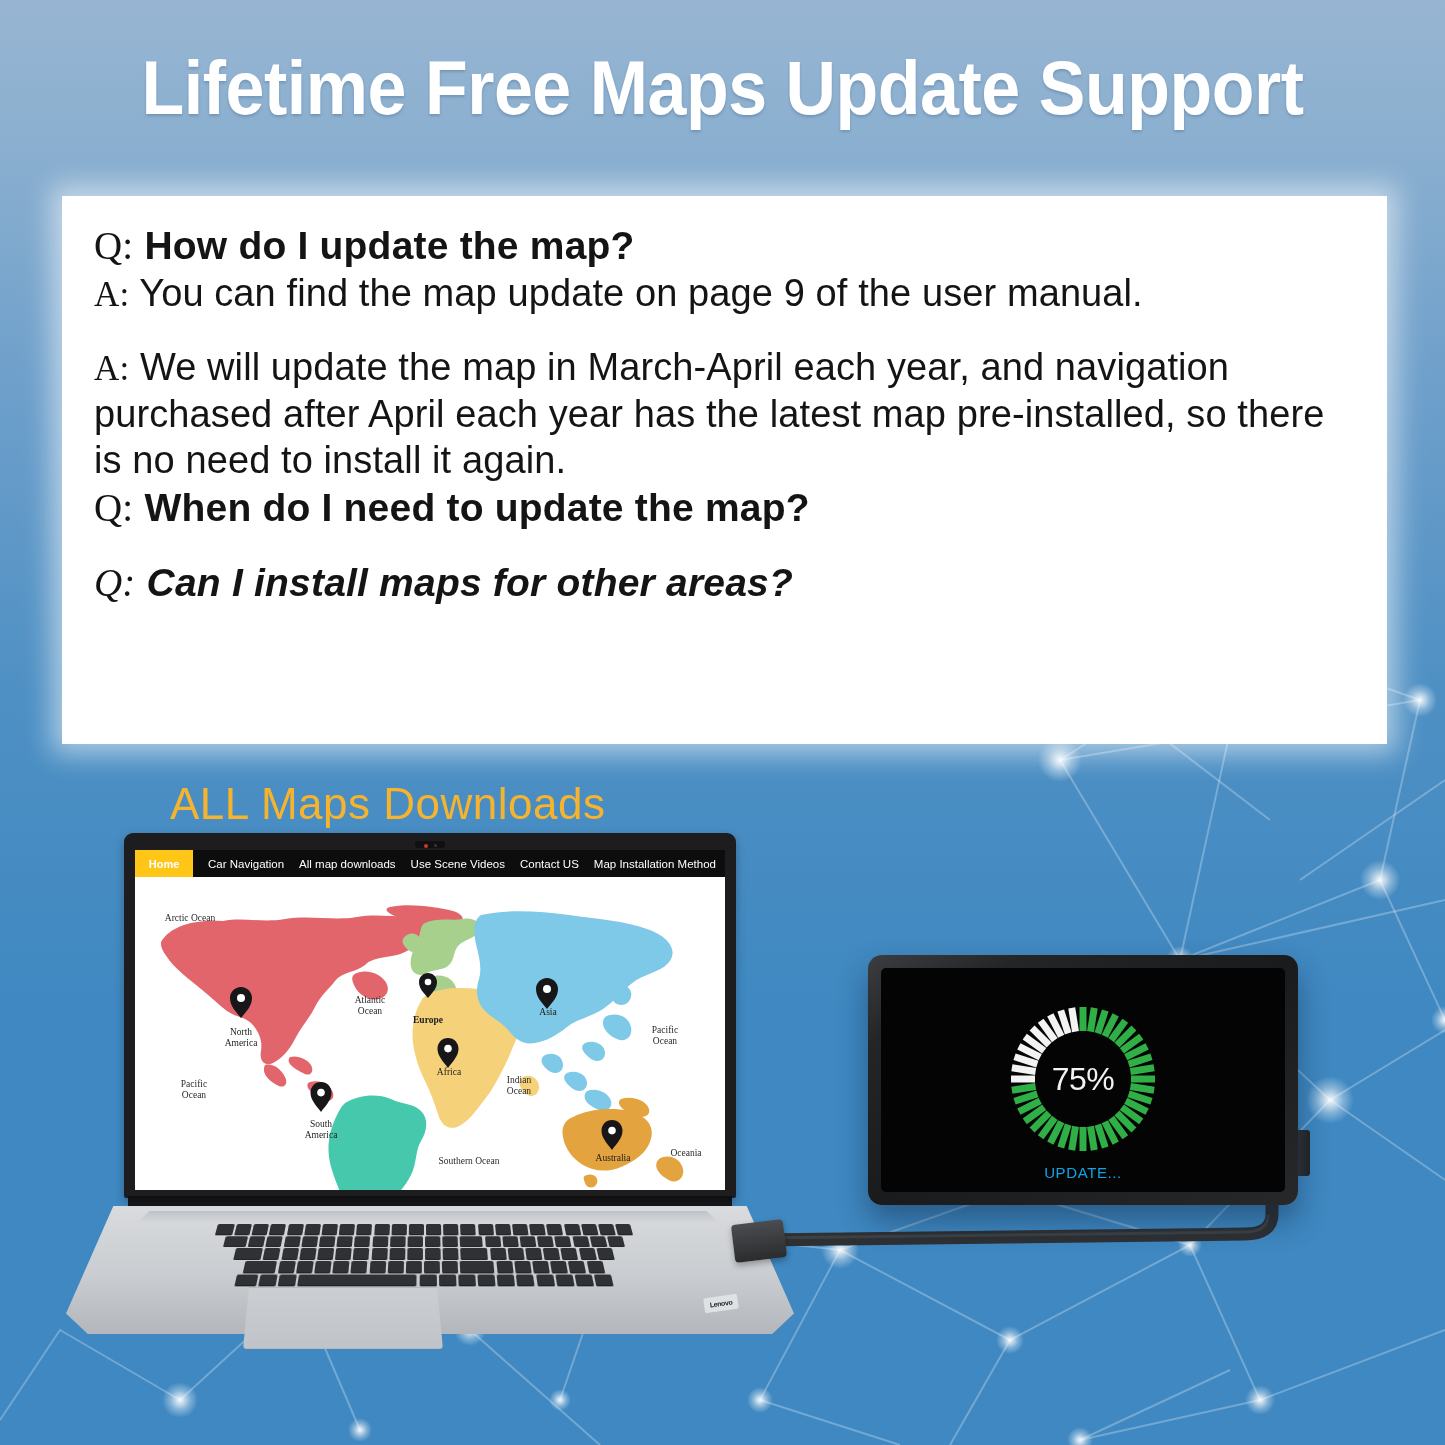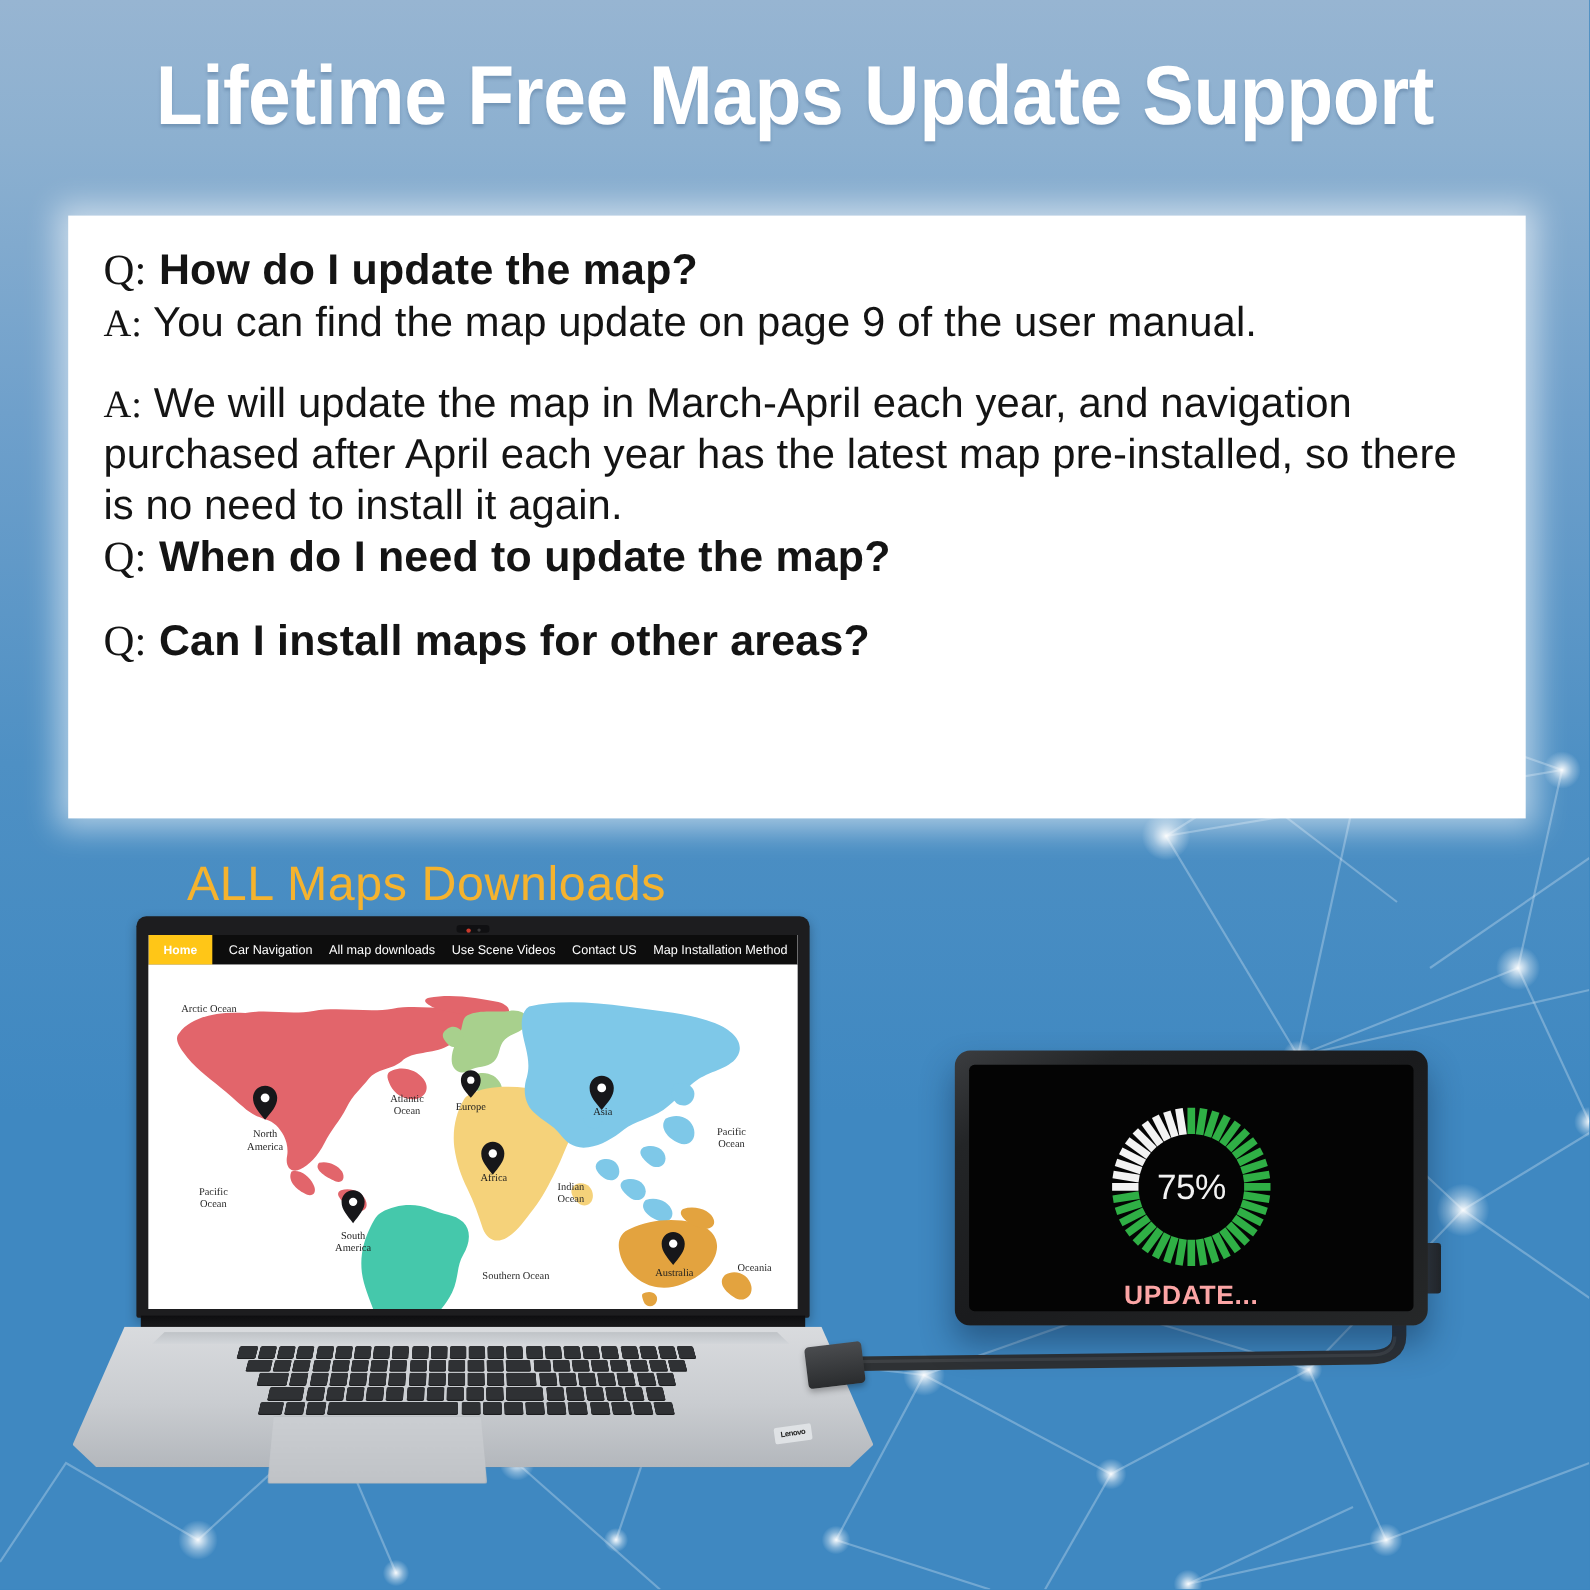--- a/index.html
+++ b/index.html
@@ -32,21 +32,21 @@
 
   
   #faq-card{
     position:absolute; left:62px; top:196px;
     width:1325px; height:548px;
     background:#ffffff;
     box-shadow:0 0 26px 10px rgba(255,255,255,.55);
   }
   #faq-inner{ padding:26px 32px 0 32px; }
   .qa-block{ margin-bottom:28px; }
-  .qa-block:last-child{ margin-bottom:0; }
+  .qa-block:last-child{ margin-bottom:0;font-style:italic; }
   .line{
     font-family:"Liberation Sans Narrow","Liberation Sans", sans-serif;
     color:#141414;
     white-space:nowrap;
   }
   .q-line{
     font-size:39px; font-weight:bold; line-height:1.22;
     letter-spacing:0.2px;
   }
   .q-mark{ font-weight:normal; font-family:"Liberation Serif", serif; }
@@ -167,21 +167,21 @@
   #ring-wrap{ position:absolute; left:50%; top:34px; transform:translateX(-50%); }
   #pct{
     position:absolute; left:0; top:0; width:154px; height:154px;
     display:flex; align-items:center; justify-content:center;
     font-size:32px; color:#f2f2f2; font-weight:normal;
     font-family:"Liberation Sans", sans-serif;
     letter-spacing:-.5px;
   }
   #update-text{
     position:absolute; left:0; right:0; top:196px; text-align:center;
-    font-size:24px; color:#fca5a5; font-weight:bold; letter-spacing:.6px;
+    font-size:15px; color:#0ea5e9; font-weight:normal; letter-spacing:.6px;
     font-family:"Liberation Sans", sans-serif;
   }
 
   
   #cable{ position:absolute; left:700px; top:1190px; width:745px; height:120px; }
   #usb-plug{
     position:absolute; left:733px; top:1222px;
     width:52px; height:38px;
     background:linear-gradient(180deg,#4a4c4f,#2a2c2e);
     border-radius:4px;
@@ -417,21 +417,21 @@
 
         <div class="mlabel ocean" style="left:10px; top:36px; width:90px;">Arctic Ocean</div>
         <div class="mlabel" style="left:70px; top:150px; width:72px;">North
 America</div>
         <div class="mlabel ocean" style="left:200px; top:118px; width:70px;">Atlantic
 Ocean</div>
         <div class="mlabel ocean" style="left:26px; top:202px; width:66px;">Pacific
 Ocean</div>
         <div class="mlabel" style="left:151px; top:242px; width:70px;">South
 America</div>
-        <div class="mlabel" style="left:263px; top:125px; width:60px;">Europe</div>
+        <div class="mlabel" style="left:263px; top:138px; width:60px;font-weight:bold;">Europe</div>
         <div class="mlabel" style="left:284px; top:190px; width:60px;">Africa</div>
         <div class="mlabel" style="left:383px; top:130px; width:60px;">Asia</div>
         <div class="mlabel ocean" style="left:498px; top:148px; width:64px;">Pacific
 Ocean</div>
         <div class="mlabel ocean" style="left:352px; top:198px; width:64px;">Indian
 Ocean</div>
         <div class="mlabel" style="left:442px; top:276px; width:72px;">Australia</div>
         <div class="mlabel ocean" style="left:284px; top:279px; width:100px;">Southern Ocean</div>
         <div class="mlabel ocean" style="left:521px; top:271px; width:60px;">Oceania</div>
       </div>

